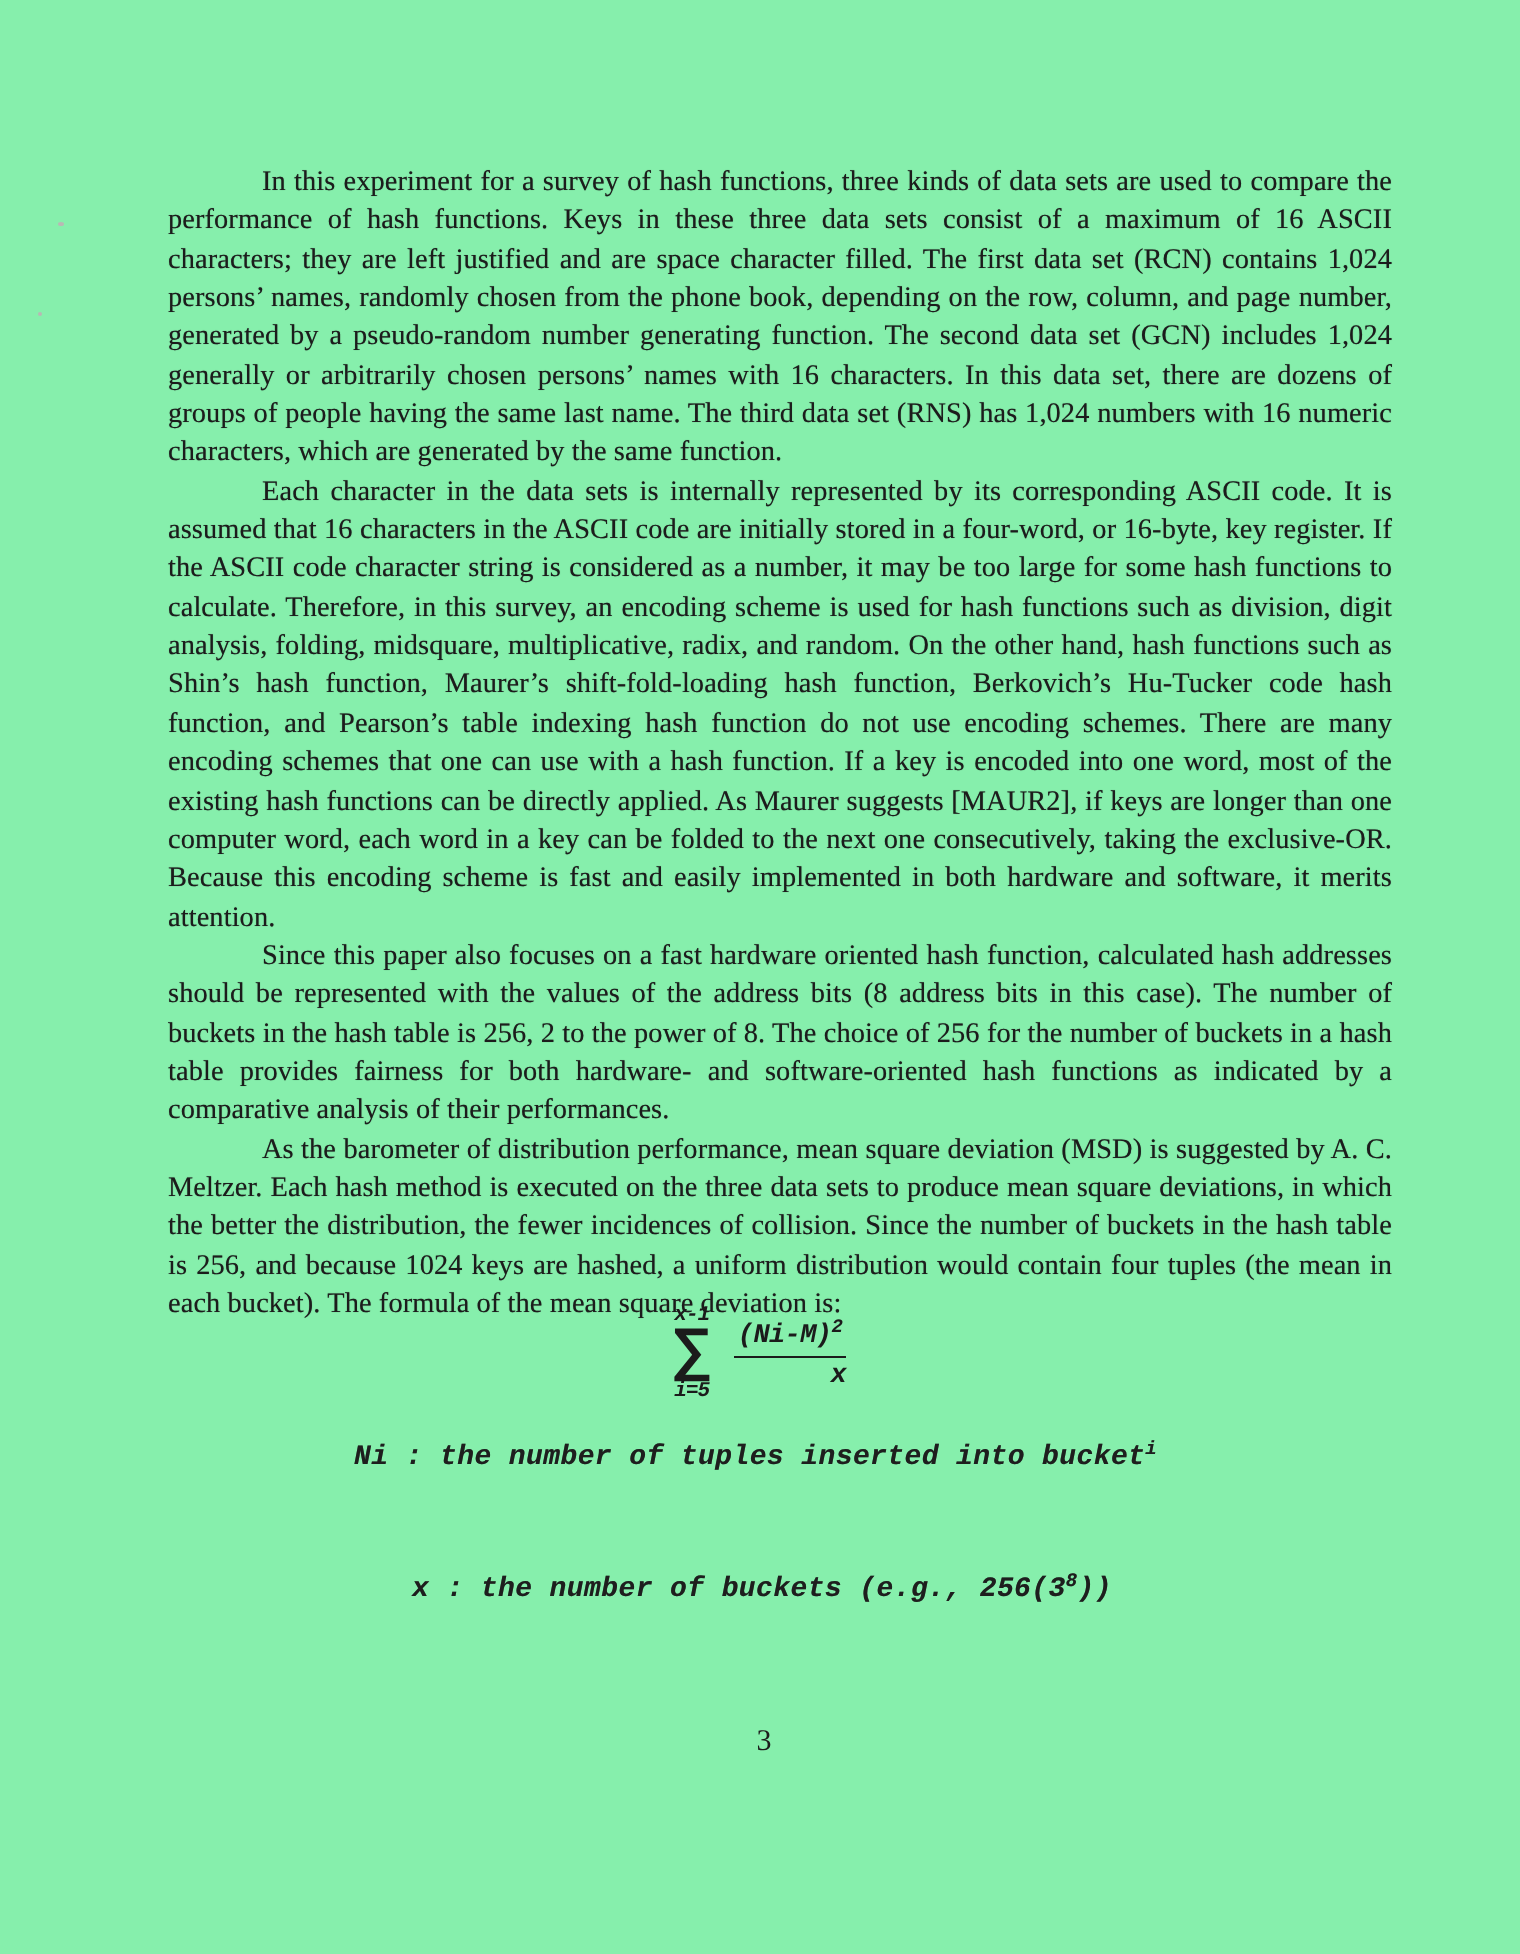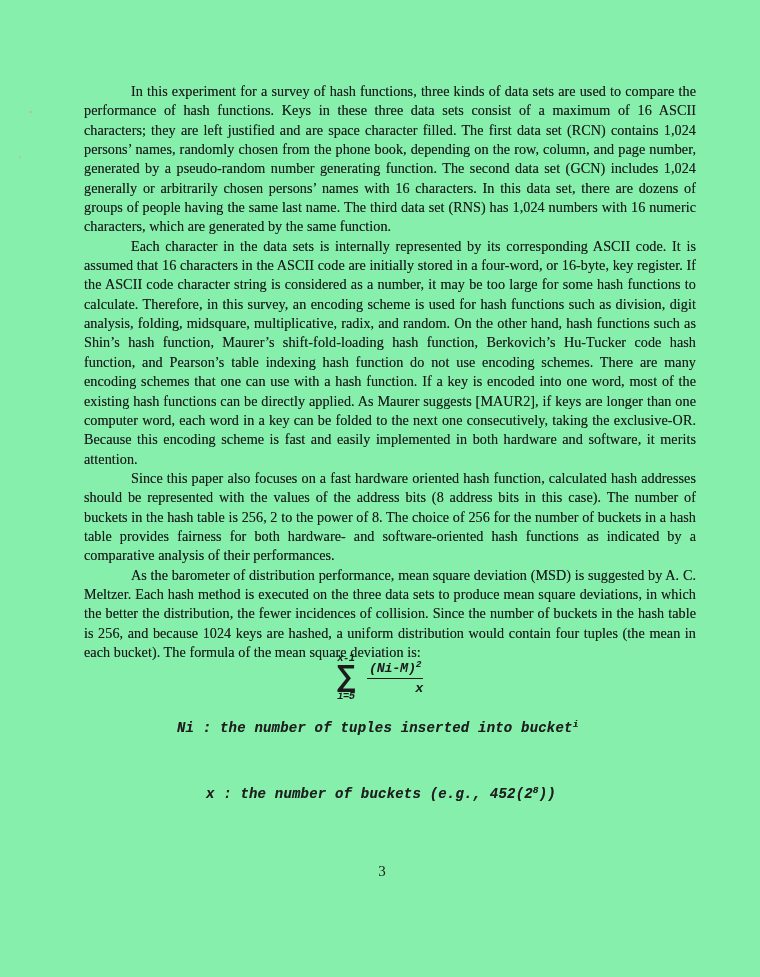--- a/index.html
+++ b/index.html
@@ -144,17 +144,17 @@
       <span class="sigma-limit">i=5</span>
     </span>
     <span class="fraction">
       <span class="numerator"><span>(Ni-M)</span><sup>2</sup></span>
       <span class="denominator">x</span>
     </span>
   </div>
 
   <div class="definition def-ni"><span>Ni : the number of tuples inserted into bucket</span><sup>i</sup><span></span></div>
 
-  <div class="definition def-x"><span>x : the number of buckets (e.g., 452(2</span><sup>8</sup><span>))</span></div>
+  <div class="definition def-x"><span>x : the number of buckets (e.g., 256(3</span><sup>8</sup><span>))</span></div>
 
   <div class="page-number">3</div>
 
 </div>
 
 </body></html>

